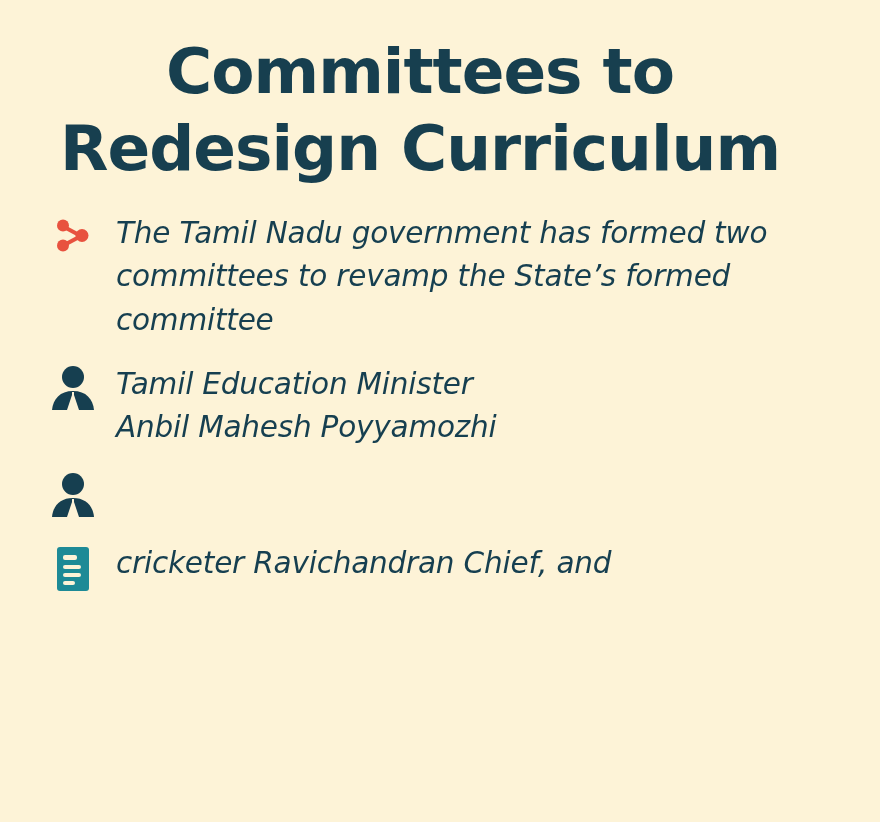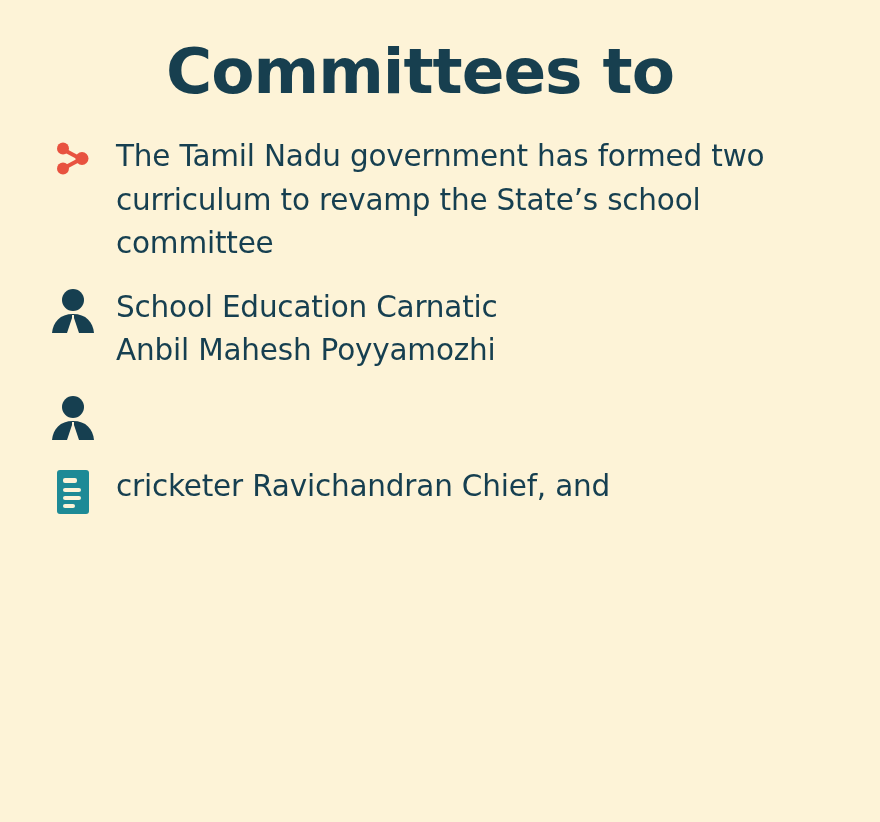--- a/index.html
+++ b/index.html
@@ -63,61 +63,63 @@
     font-size: 29.5px;
     line-height: 1.48;
     font-family: "DejaVu Sans", sans-serif;
     font-weight: normal;
     letter-spacing: -0.2px;
     padding-top: 2px;
   }
   .bullet-text .l {
     display: block;
     white-space: nowrap;
+    font-style: italic;
   }
 </style>
 </head>
 <body>
 
 <div class="infographic">
 
   <h1 class="title">
     <span class="line">Committees to</span>
+    <span class="line">Redesign Curriculum</span>
   </h1>
 
   <div class="bullets">
 
     <div class="bullet">
       <span class="bullet-icon">
         <svg width="46" height="46" viewBox="0 0 46 46" aria-hidden="true">
           <line x1="16" y1="14" x2="31" y2="22" stroke="#e8523f" stroke-width="4"></line>
           <line x1="16" y1="30" x2="31" y2="22" stroke="#e8523f" stroke-width="4"></line>
           <circle cx="32" cy="21.5" r="6.5" fill="#e8523f"></circle>
           <circle cx="13" cy="11.5" r="6" fill="#e8523f"></circle>
           <circle cx="13" cy="31.5" r="6" fill="#e8523f"></circle>
         </svg>
       </span>
       <div class="bullet-text">
         <span class="l">The Tamil Nadu government has formed two</span>
-        <span class="l">curriculum to revamp the State’s school</span>
+        <span class="l">committees to revamp the State’s formed</span>
         <span class="l">committee</span>
       </div>
     </div>
 
     <div class="bullet">
       <span class="bullet-icon">
         <svg width="50" height="50" viewBox="0 0 50 50" aria-hidden="true">
           <circle cx="25" cy="12" r="11" fill="#163f50"></circle>
           <path d="M25 26 C12 26 5 34 4 45 L46 45 C45 34 38 26 25 26 Z" fill="#163f50"></path>
           <path d="M25 27 L19 45 L31 45 Z" fill="#fdf3d7"></path>
           <path d="M25 27 L25 45" stroke="#fdf3d7" stroke-width="2"></path>
         </svg>
       </span>
       <div class="bullet-text">
-        <span class="l">School Education Carnatic</span>
+        <span class="l">Tamil Education Minister</span>
         <span class="l">Anbil Mahesh Poyyamozhi</span>
       </div>
     </div>
 
     <div class="bullet">
       <span class="bullet-icon">
         <svg width="50" height="50" viewBox="0 0 50 50" aria-hidden="true">
           <circle cx="25" cy="12" r="11" fill="#163f50"></circle>
           <path d="M25 26 C12 26 5 34 4 45 L46 45 C45 34 38 26 25 26 Z" fill="#163f50"></path>
           <path d="M25 27 L19 45 L31 45 Z" fill="#fdf3d7"></path>

